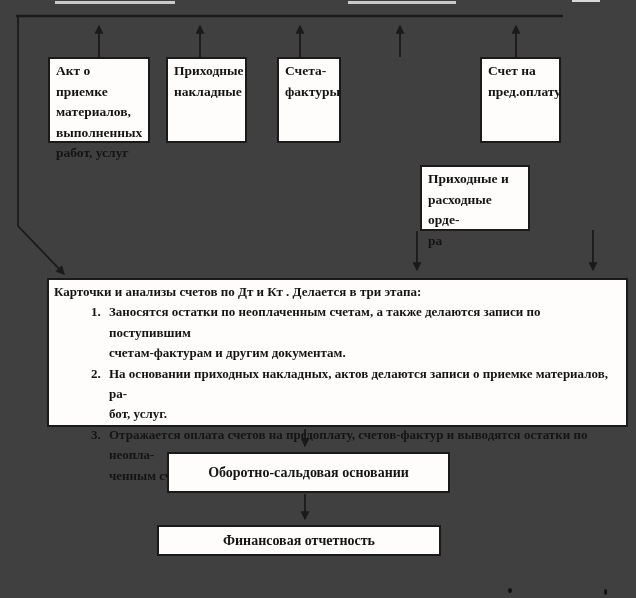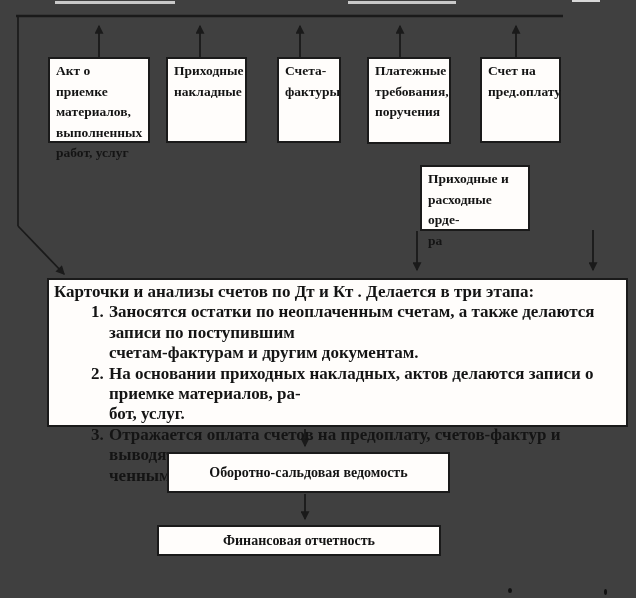--- a/index.html
+++ b/index.html
@@ -25,21 +25,21 @@
     white-space:pre-line;
     padding:2px 3px 0 6px;
   }
   .process-box{
     position:absolute;
     left:47px;top:278px;width:581px;height:149px;
     border:2px solid #1a1a1a;
     background:#fffdfb;
     box-sizing:border-box;
     padding:2px 4px 0 5px;
-    font-size:17px;
+    font-size:13px;
     line-height:20.4px;
     font-weight:bold;
   }
   .process-title{white-space:pre-line;}
   .step{display:flex;align-items:flex-start;}
   .step-num{flex:none;margin-left:37px;width:18px;}
   .step-text{white-space:pre-line;}
   .output-box{
     position:absolute;
     border:2px solid #1a1a1a;
@@ -91,25 +91,20 @@
 работ, услуг</div>
   </div>
   <div class="box" style="left:166px;top:57px;width:81px;height:86px;">
     <div class="doc-label">Приходные
 накладные</div>
   </div>
   <div class="box" style="left:277px;top:57px;width:64px;height:86px;">
     <div class="doc-label">Счета-
 фактуры</div>
   </div>
-  <div class="box" style="left:367px;top:57px;width:84px;height:87px;">
-    <div class="doc-label">Платежные
-требования,
-поручения</div>
-  </div>
   <div class="box" style="left:480px;top:57px;width:81px;height:86px;">
     <div class="doc-label">Счет на
 пред.оплату</div>
   </div>
 
   <div class="box" style="left:385px;top:165px;width:110px;height:66px;margin-left:35px;">
     <div class="doc-label">Приходные и
 расходные орде-
 ра</div>
   </div>
@@ -127,21 +122,21 @@
 бот, услуг.</div>
     </div>
     <div class="step">
       <div class="step-num">3.</div>
       <div class="step-text">Отражается оплата счетов на предоплату, счетов-фактур и выводятся остатки по неопла-
 ченным счетам.</div>
     </div>
   </div>
 
   <div class="output-box" style="left:167px;top:452px;width:283px;height:41px;">
-    <span>Оборотно-сальдовая ведомость</span>
+    <span>Оборотно-сальдовая основании</span>
   </div>
   <div class="output-box" style="left:157px;top:525px;width:284px;height:31px;">
     <span>Финансовая отчетность</span>
   </div>
 
   <div class="speck" style="left:508px;top:588px;width:4px;height:5px;"></div>
   <div class="speck" style="left:604px;top:589px;width:3px;height:6px;"></div>
 
 </div>
 

